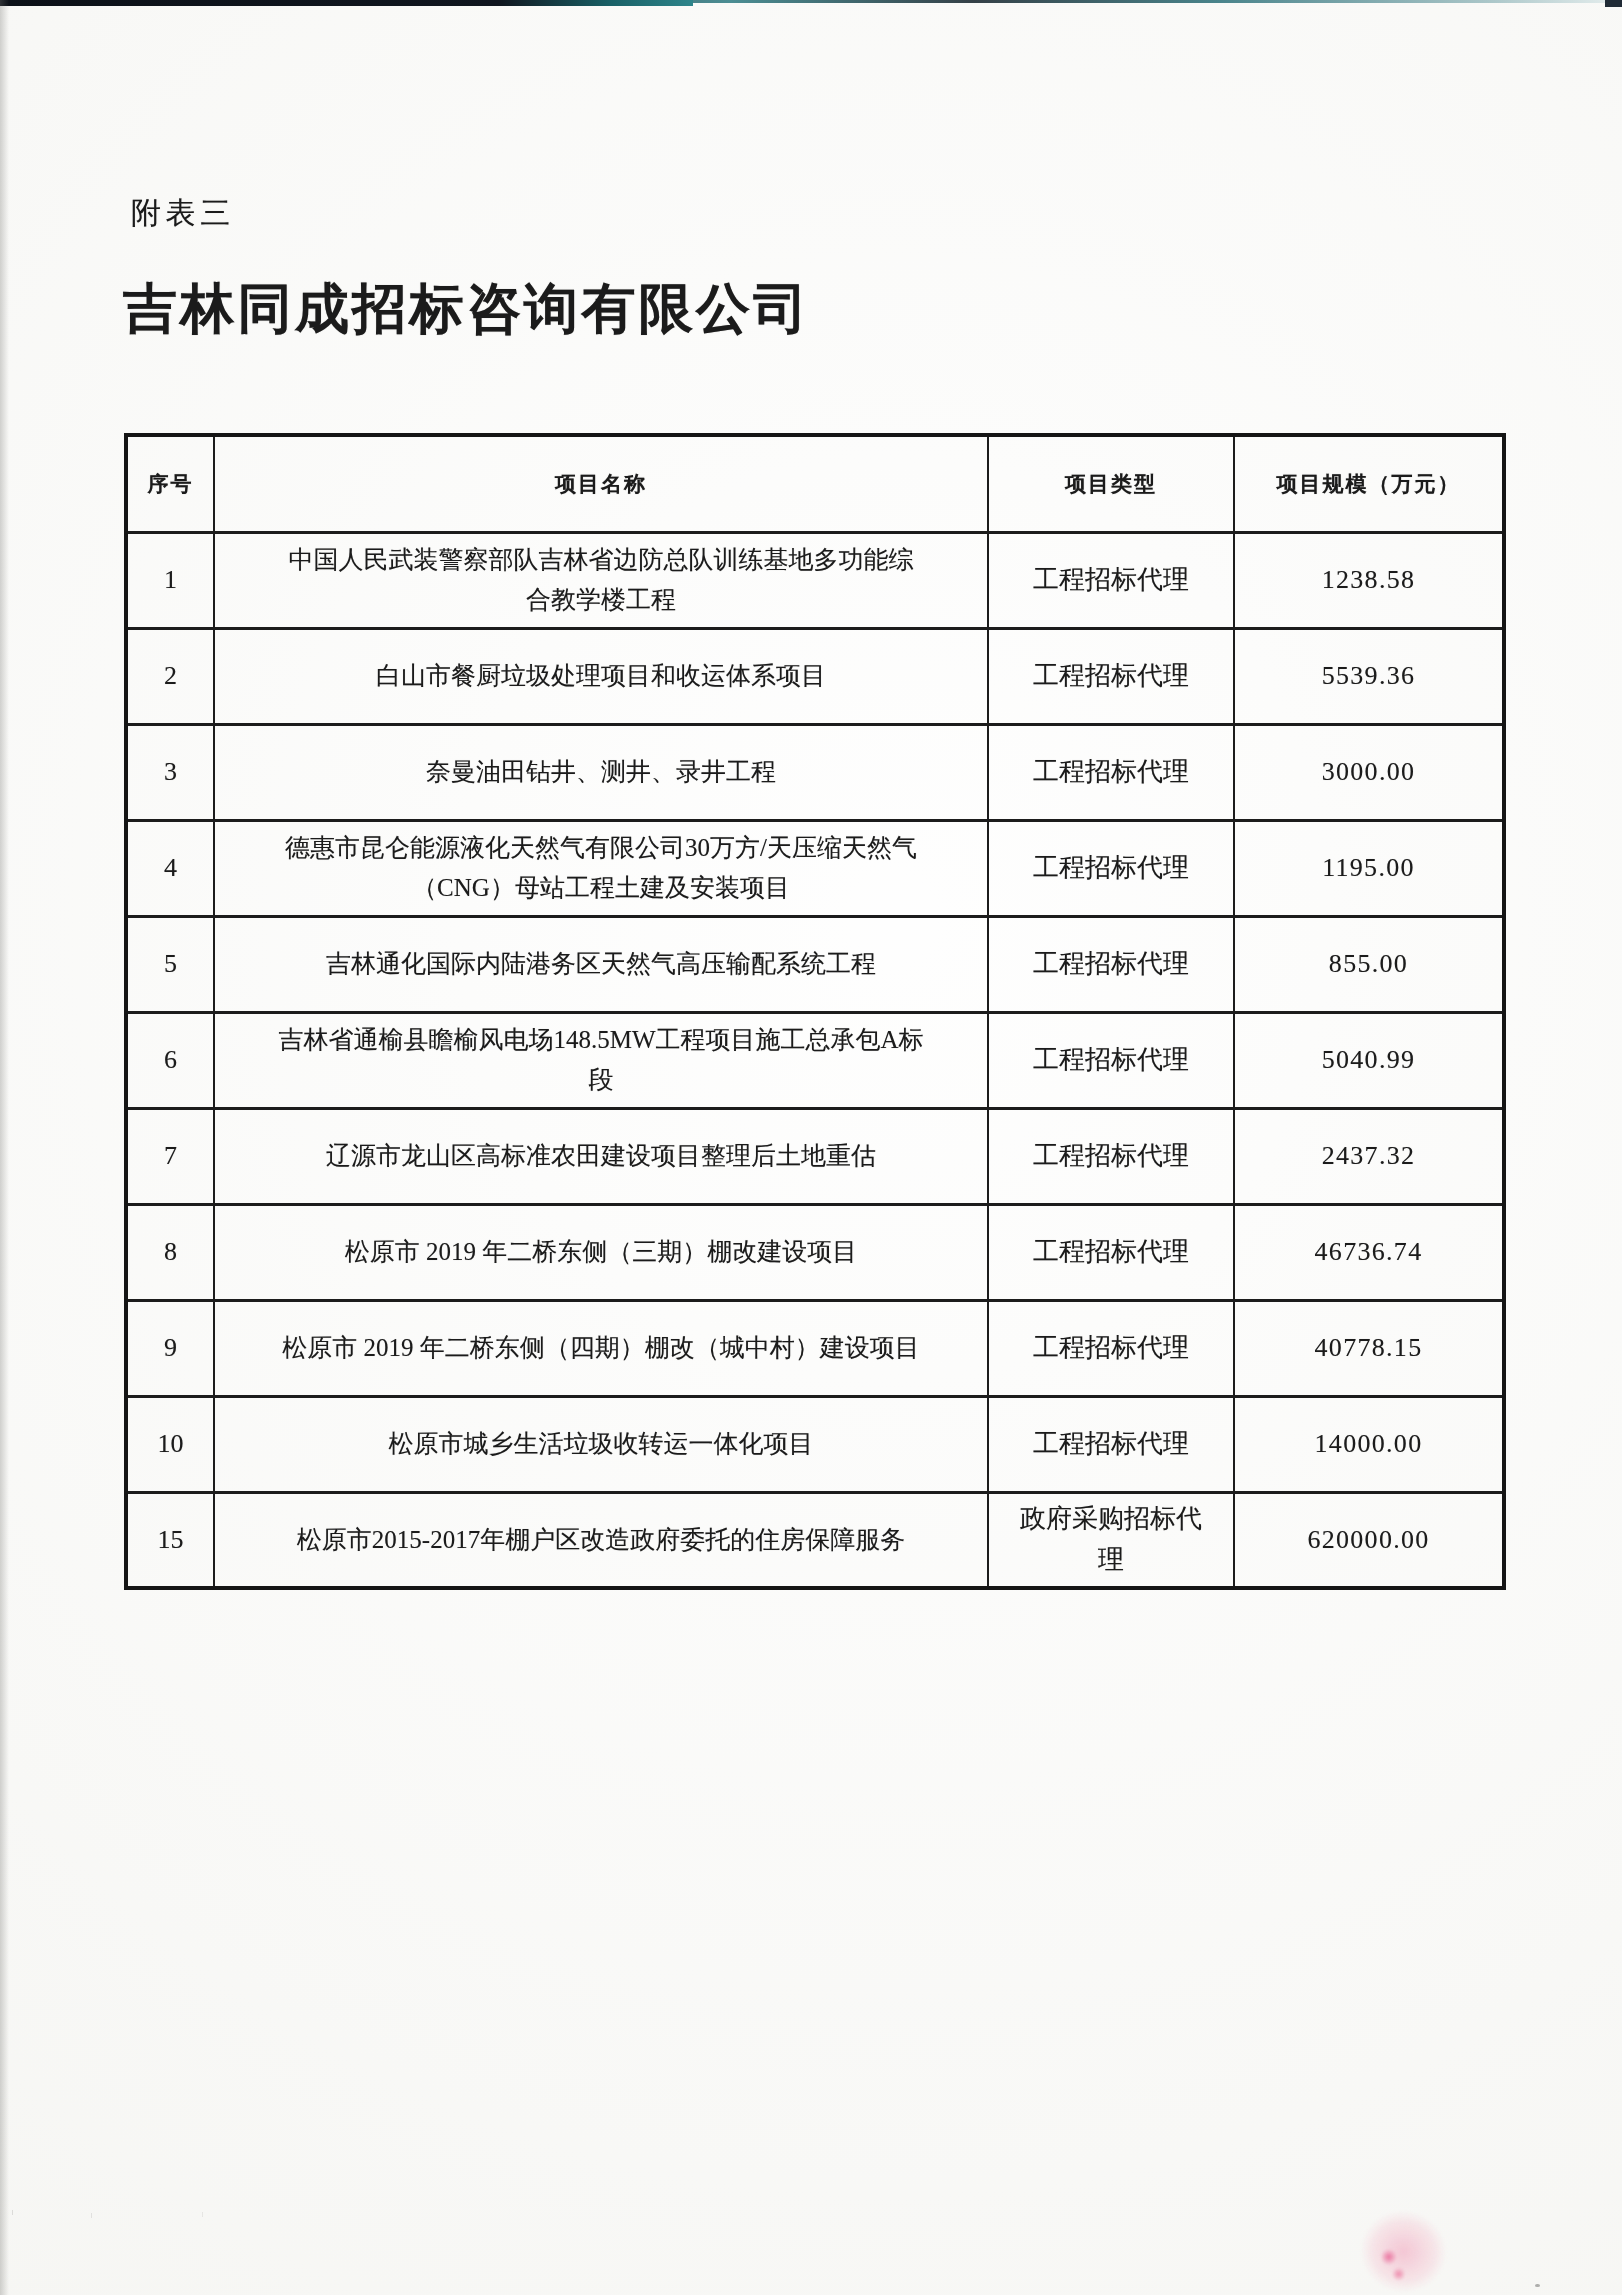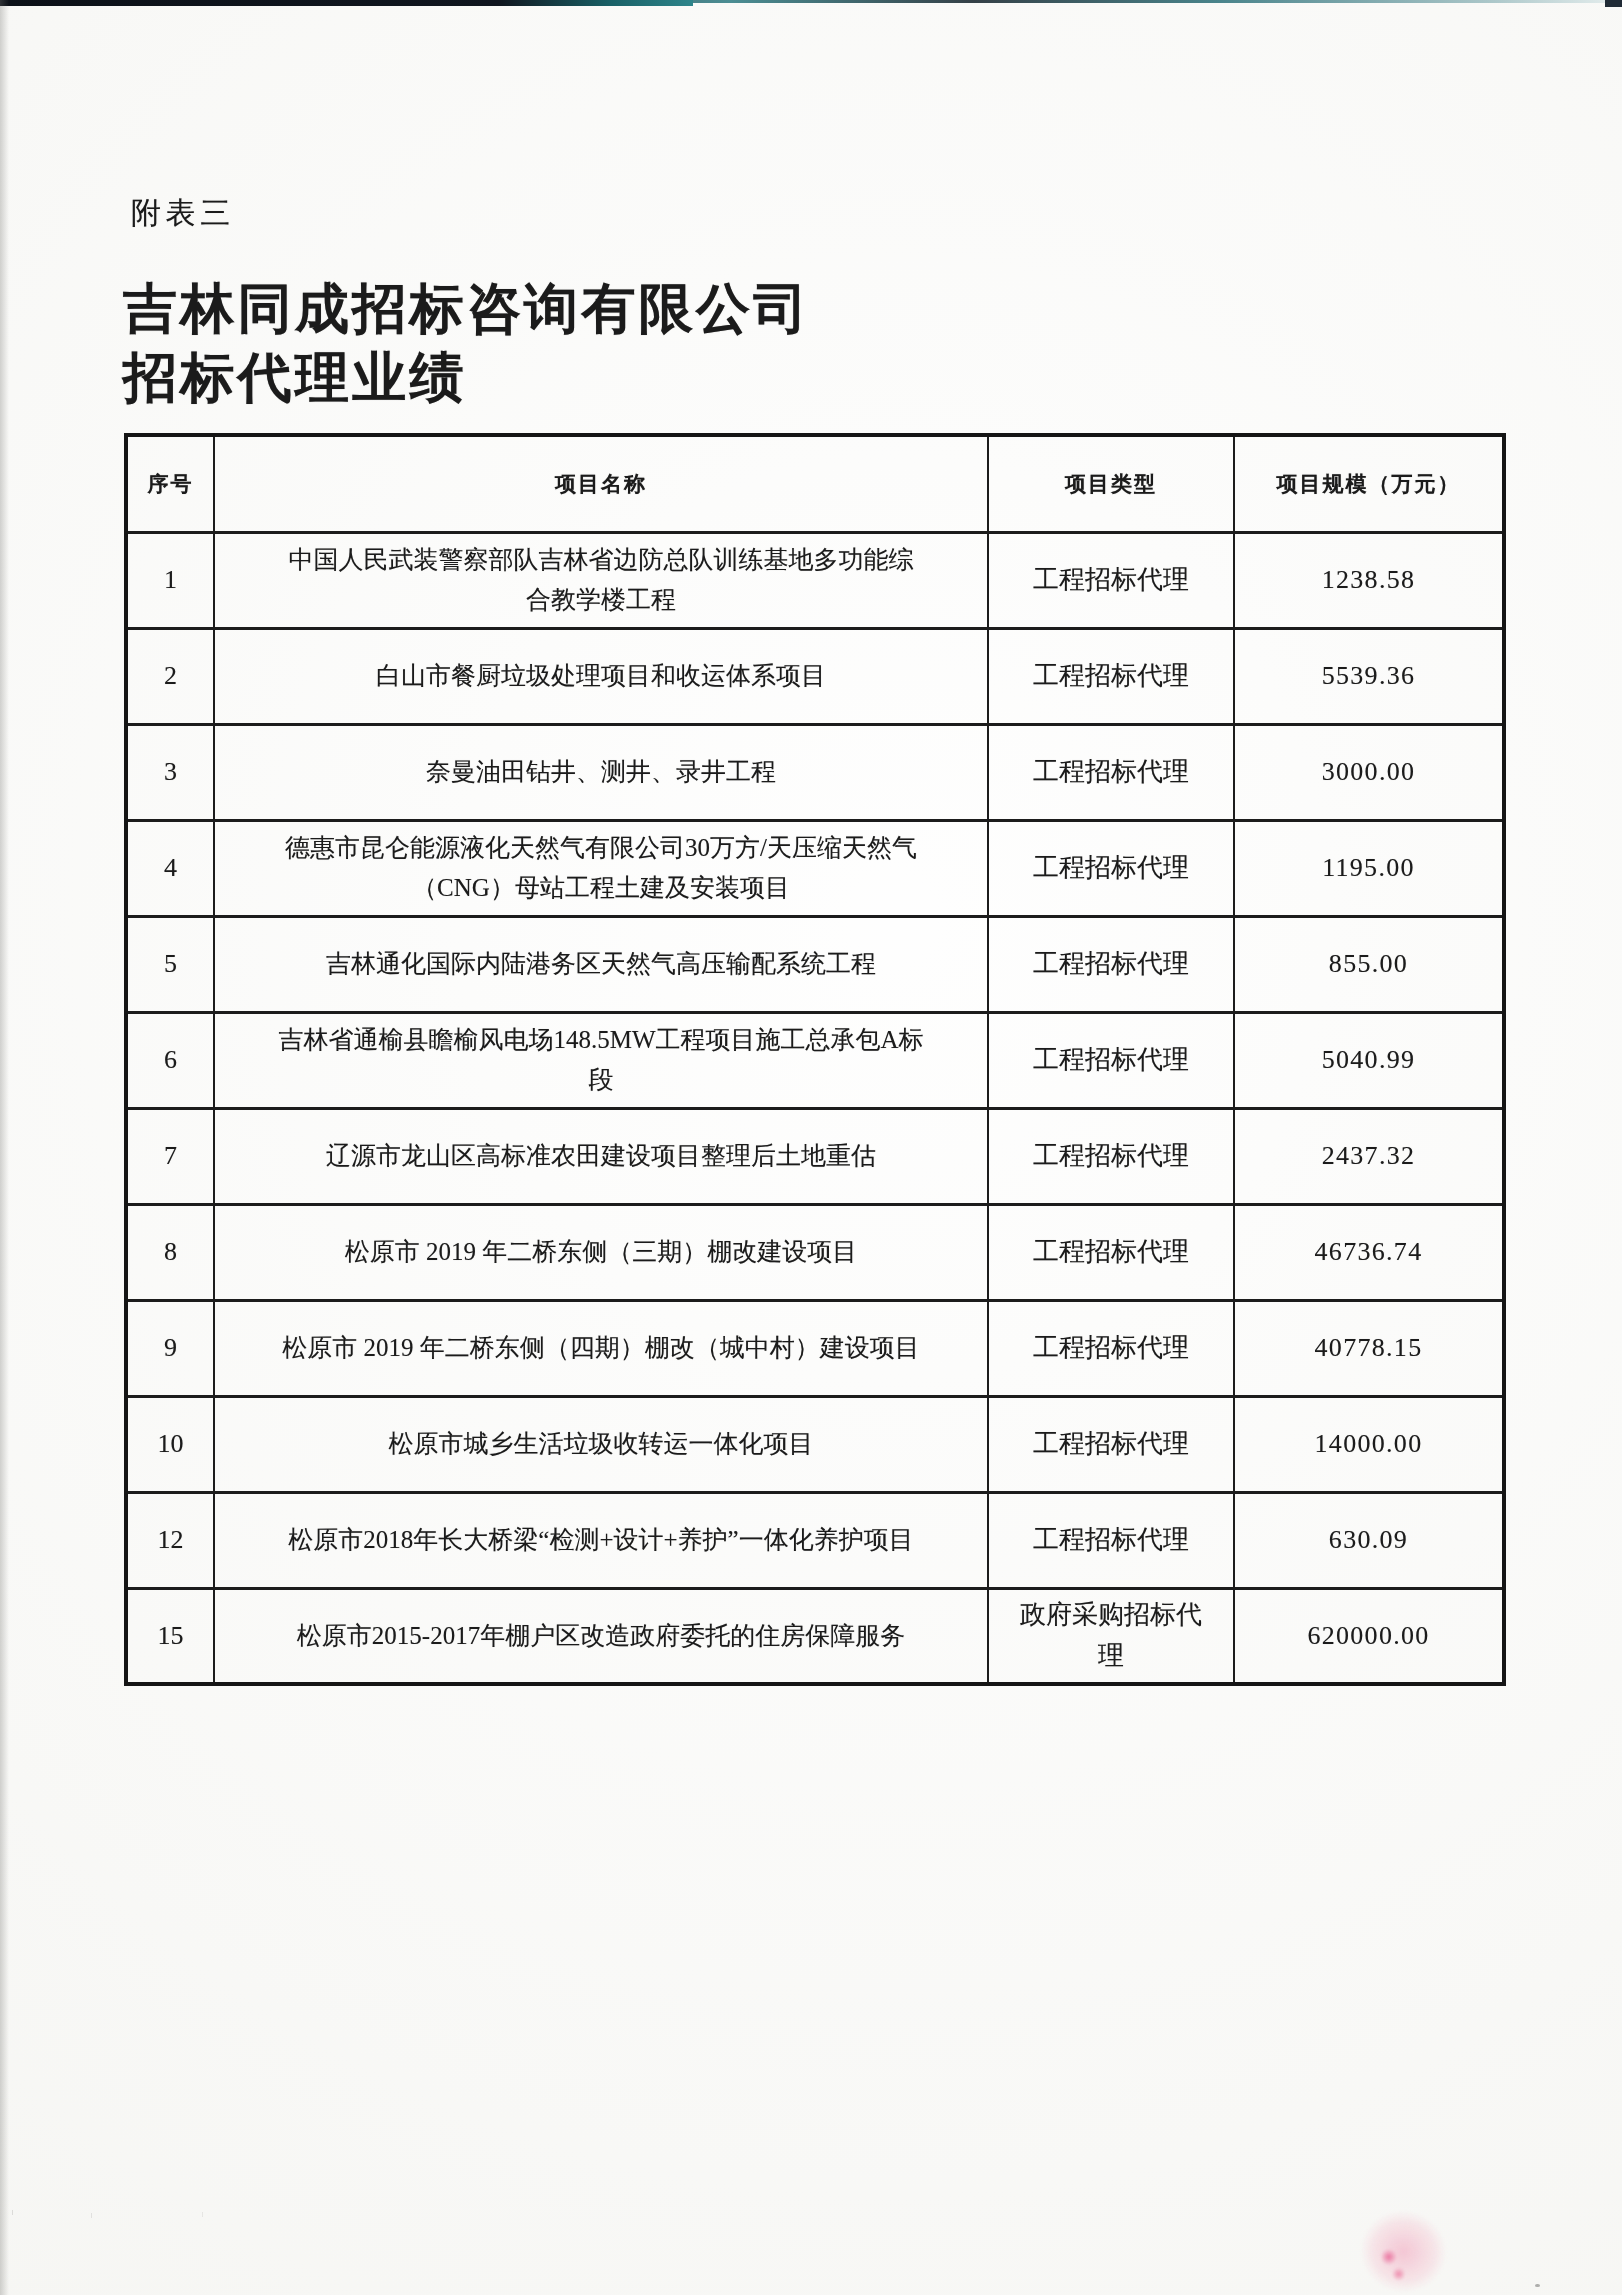--- a/index.html
+++ b/index.html
@@ -120,21 +120,20 @@
 
   <div class="scan-band-full"></div>
   <div class="scan-band-thick"></div>
   <div class="scan-corner-mark"></div>
   <div class="left-shade"></div>
 
   <div class="appendix-label">附表三</div>
 
   <div class="doc-title">
     <div>吉林同成招标咨询有限公司</div>
-    <div>招标代理业绩</div>
   </div>
 
   <table class="doc-table">
     <colgroup>
       <col class="c-no">
         <col class="c-name">
         <col class="c-type">
         <col class="c-scale">
     </colgroup>
     <thead>
@@ -200,26 +199,20 @@
         <td class="cell-type">工程招标代理</td>
         <td class="cell-scale">40778.15</td>
       </tr>
       <tr>
         <td class="cell-no">10</td>
         <td class="cell-name">松原市城乡生活垃圾收转运一体化项目</td>
         <td class="cell-type">工程招标代理</td>
         <td class="cell-scale">14000.00</td>
       </tr>
       <tr>
-        <td class="cell-no">12</td>
-        <td class="cell-name">松原市2018年长大桥梁“检测+设计+养护”一体化养护项目</td>
-        <td class="cell-type">工程招标代理</td>
-        <td class="cell-scale">630.09</td>
-      </tr>
-      <tr>
         <td class="cell-no">15</td>
         <td class="cell-name">松原市2015-2017年棚户区改造政府委托的住房保障服务</td>
         <td class="cell-type">政府采购招标代理</td>
         <td class="cell-scale">620000.00</td>
       </tr>
     </tbody>
   </table>
 
   <div class="pencil-marks"></div>
   <div class="stamp-smudge"></div>

